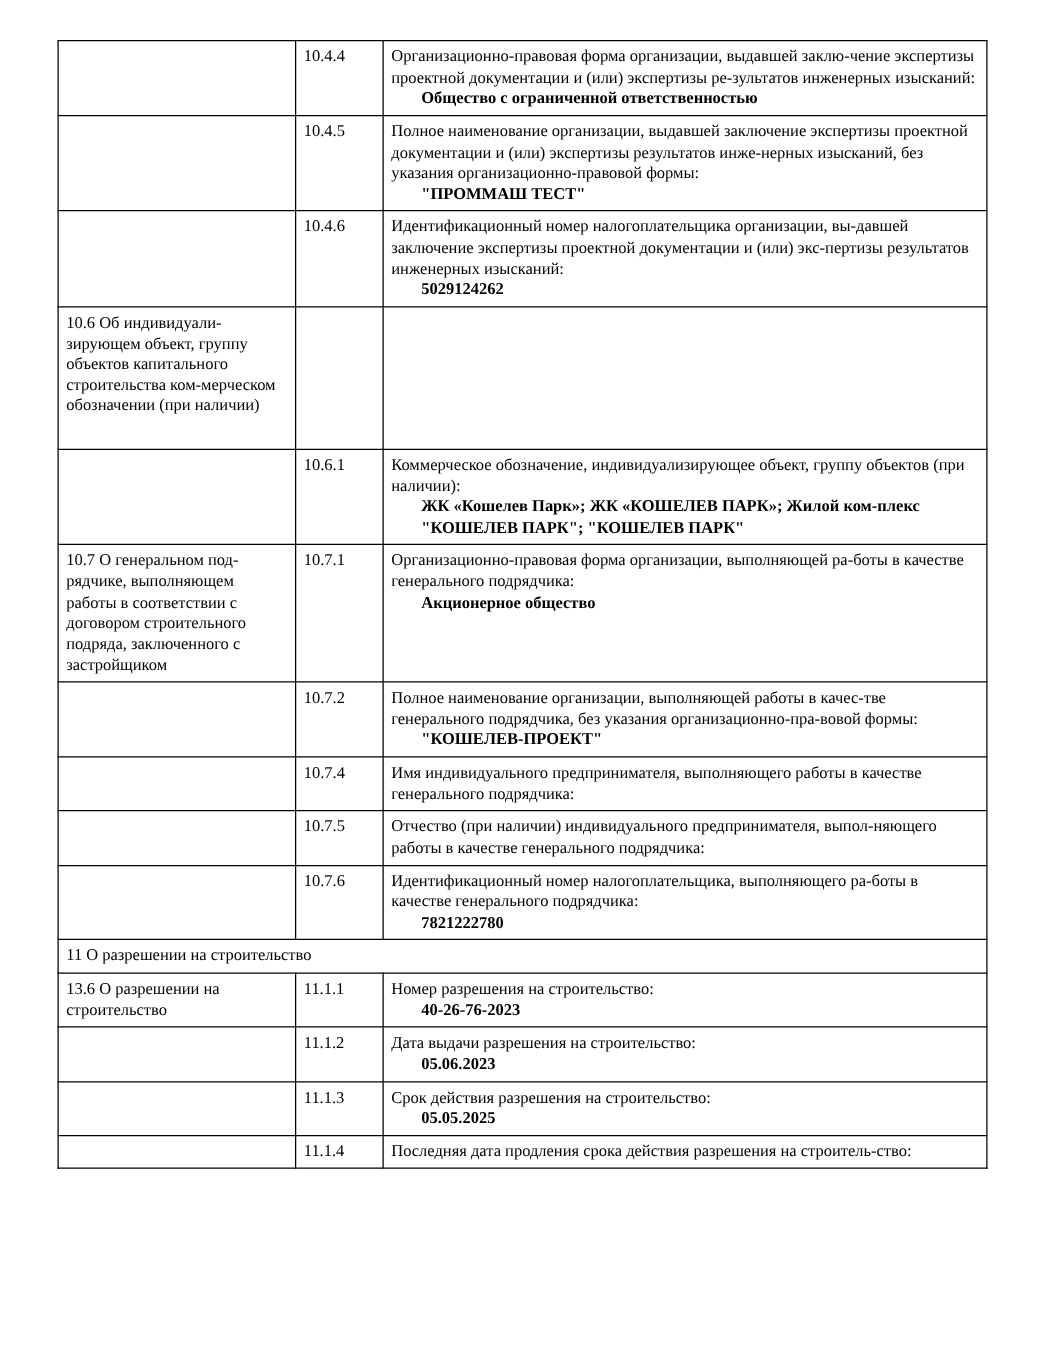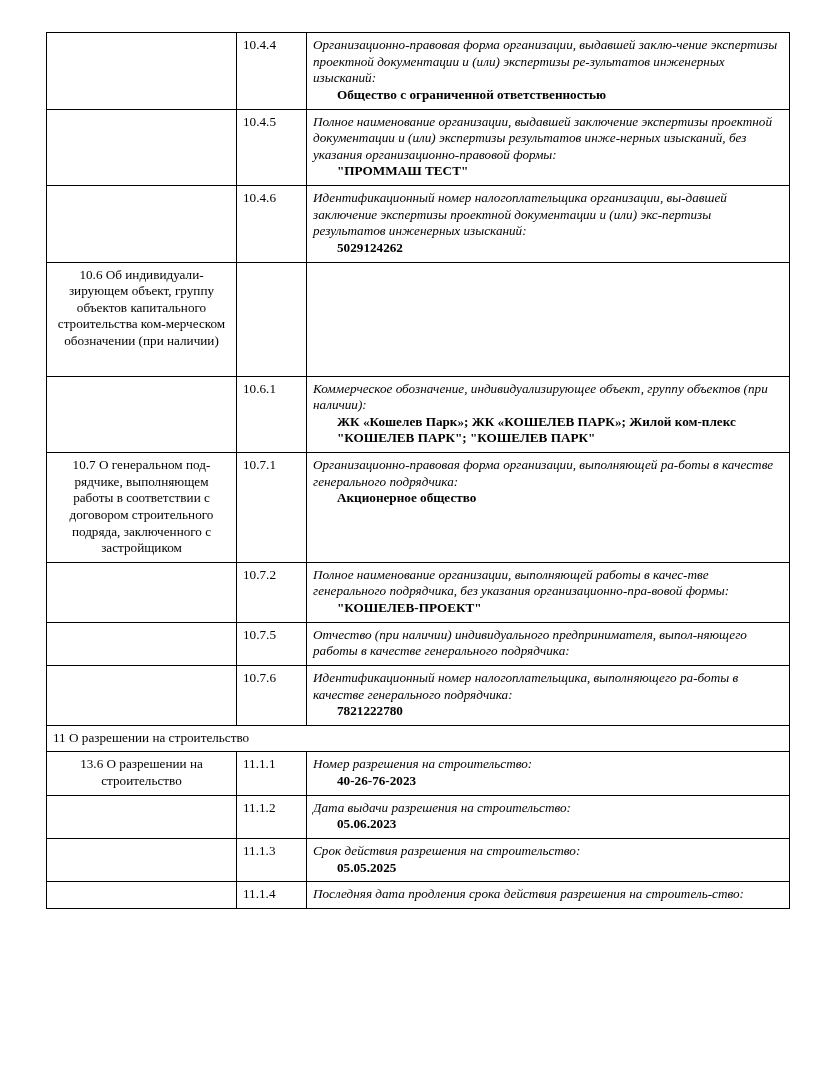--- a/index.html
+++ b/index.html
@@ -30,26 +30,26 @@
     border: 1px solid #000000;
     vertical-align: top;
     padding: 4px 6px 5px 6px;
     font-size: 13.2px;
     line-height: 1.26;
   }
   col.c-left   { width: 190px; }
   col.c-num    { width: 70px; }
   col.c-body   { width: 483px; }
 
-  td.cell-left   { font-size: 13.2px; text-align: center; }
+  td.cell-left   { font-size: 13.2px; }
   td.cell-num    { text-align: left; padding-left: 8px; }
   td.cell-body   { }
   td.vcenter { vertical-align: middle; }
   .b-line { font-weight: bold; display: block; margin-left: 24px; }
-  .t-line { display: block; font-style: italic; }
+  .t-line { display: block; }
   td.full-row { font-size: 13.2px; }
   .empty { }
 </style>
 </head>
 <body>
 
 <div class="page">
   <table class="doc-table">
     <colgroup>
       <col class="c-left">
@@ -112,20 +112,28 @@
       <tr>
         <td class="cell-left"></td>
         <td class="cell-num vcenter">10.7.2</td>
         <td class="cell-body">
           <span class="t-line">Полное наименование организации, выполняющей работы в качес-тве генерального подрядчика, без указания организационно-пра-вовой формы:</span>
           <span class="b-line">"КОШЕЛЕВ-ПРОЕКТ"</span>
         </td>
       </tr>
 
 
+      <tr>
+        <td class="cell-left"></td>
+        <td class="cell-num vcenter">10.7.4</td>
+        <td class="cell-body">
+          <span class="t-line">Имя индивидуального предпринимателя, выполняющего работы в качестве генерального подрядчика:</span>
+          <span class="b-line"></span>
+        </td>
+      </tr>
 
       <tr>
         <td class="cell-left"></td>
         <td class="cell-num vcenter">10.7.5</td>
         <td class="cell-body">
           <span class="t-line">Отчество (при наличии) индивидуального предпринимателя, выпол-няющего работы в качестве генерального подрядчика:</span>
           <span class="b-line"></span>
         </td>
       </tr>
 

